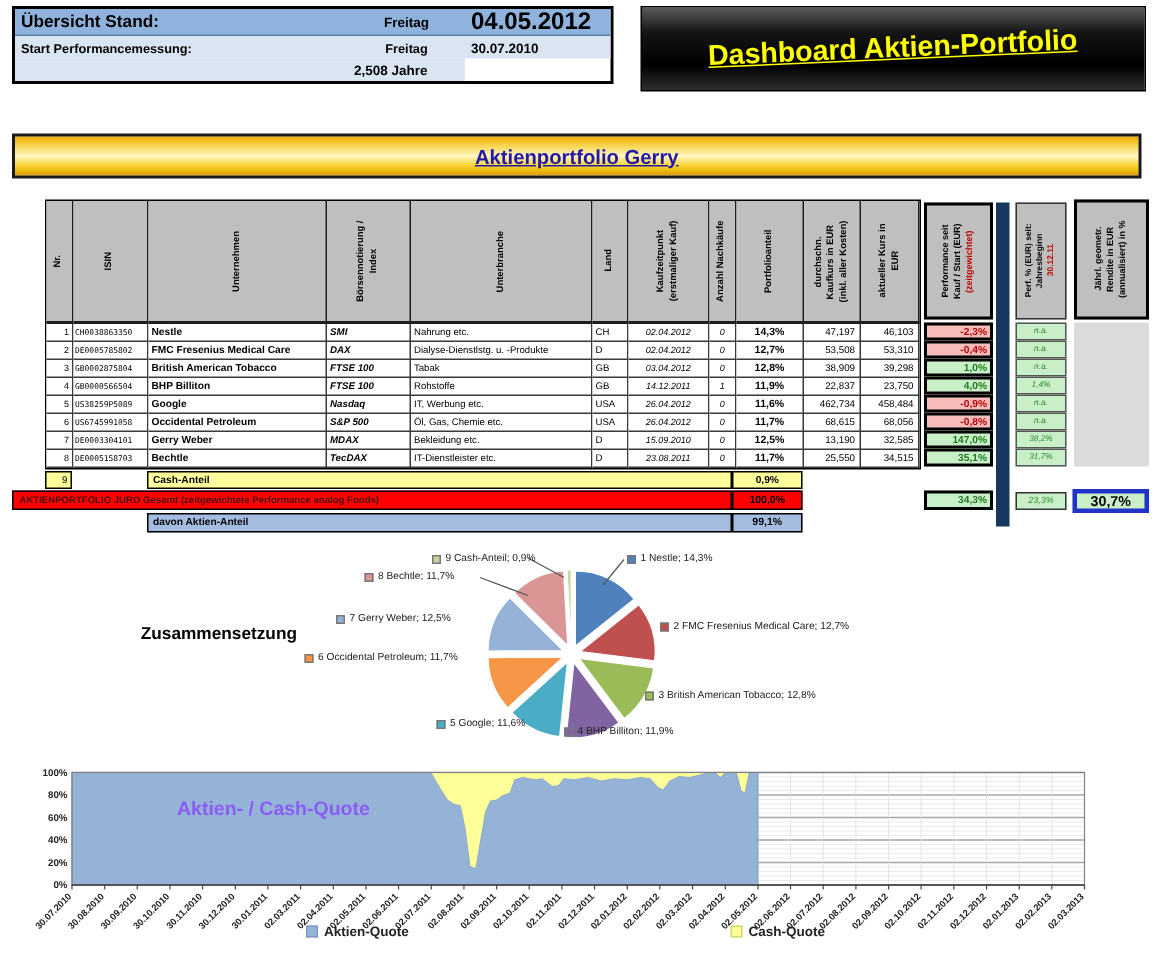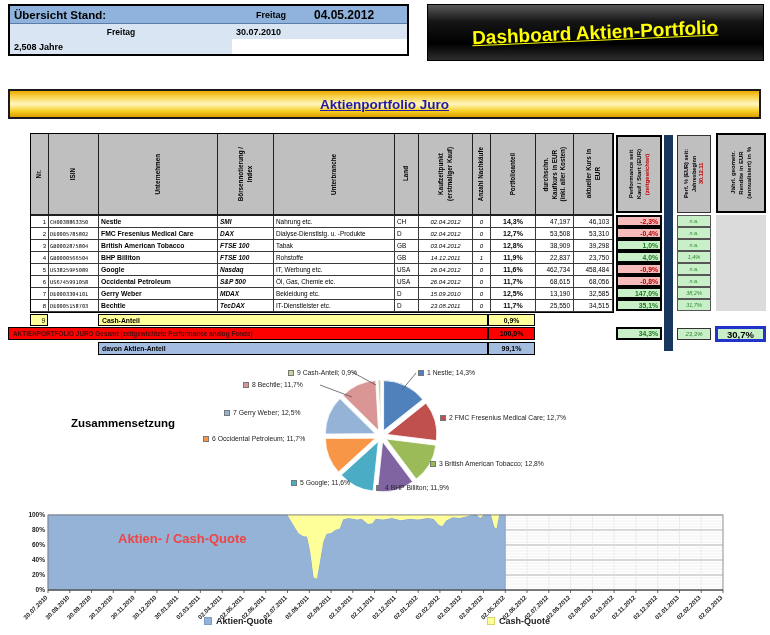--- a/index.html
+++ b/index.html
@@ -9,21 +9,21 @@
   
   #overview { left:8px; top:4px; width:401px; height:52px; border:2px solid #000; display:grid;
               grid-template-columns:222px 78px 97px; grid-template-rows:18px 15px 15px; }
   .ov-cell { display:flex; align-items:center; padding-left:4px; white-space:nowrap; overflow:hidden; }
   .ov-r1 { background:#8FB3DC; border-bottom:1px solid #5a7ca6; font-weight:bold; }
   .ov-r23 { background:#D9E5F3; font-weight:bold; }
   .ov-head { font-size:11.5px; }
   .ov-day { justify-content:center; font-size:8.5px; padding-left:0; }
   .ov-r1.ov-day { font-size:9px; }
   .ov-date { font-size:9px; }
-  .ov-r1.ov-date { font-size:12px; }
+  .ov-r1.ov-date { font-size:16px; }
   .ov-lbl { font-size:8.5px; }
 
   
   #dash-box { left:427px; top:4px; width:337px; height:57px; border:1px solid #000;
               background:linear-gradient(180deg,#5a5a5a 0%,#151515 30%,#000 70%,#2e2e2e 100%);
               display:flex; align-items:center; justify-content:center; }
   #dash-box span { color:#FFFF00; font-weight:bold; font-size:19px; text-decoration:underline;
                    transform:rotate(-2.5deg); white-space:nowrap; }
 
   
@@ -89,53 +89,54 @@
   #aktien-value { left:488px; top:342px; width:47px; height:13px; border:1px solid #000; background:#A3BCDF;
                   font-weight:bold; font-size:7px; display:flex; align-items:center; justify-content:center; }
   #total-perf { left:616px; top:327px; width:46px; height:13px; border:2px solid #000; background:#C8EFC8;
                 color:#1C7A1C; font-weight:bold; font-size:6.8px; display:flex; align-items:center; justify-content:flex-end; padding-right:2px; }
   #total-ytd { left:677px; top:328px; width:34px; height:12px; border:1px solid #333; background:#C8EFC8;
                color:#2F8A2F; font-size:6px; font-style:italic; display:flex; align-items:center; justify-content:center; }
   #total-annual { left:715px; top:326px; width:51px; height:16px; border:3px solid #2233CC; background:#C8EFC8;
                   color:#000; font-weight:bold; font-size:9.5px; display:flex; align-items:center; justify-content:center; }
 
   
-  #pie-title { left:48px; top:417px; width:150px; text-align:center; font-weight:bold; font-size:11.5px; }
+  #pie-title { left:48px; top:417px; width:150px; text-align:right; font-weight:bold; font-size:11.5px; }
   #pie-wrap { left:180px; top:358px; width:430px; height:155px; }
   .plabel { position:absolute; font-size:6.8px; display:flex; align-items:center; gap:3px; white-space:nowrap; color:#222; }
   .plabel i { width:6px; height:6px; border:1px solid #777; display:inline-block; flex:none; }
 
   
   #area-svg { position:absolute; left:0; top:505px; width:770px; height:130px; }
-  #area-title { left:118px; top:531px; font-weight:bold; font-size:13px; color:#ef4444; }
+  #area-title { left:118px; top:531px; font-weight:bold; font-size:13px; color:#8b5cf6; }
   .legend-item { position:absolute; top:616px; display:flex; align-items:center; gap:4px;
                  font-weight:bold; font-size:9px; color:#222; }
   .legend-item i { width:8px; height:8px; display:inline-block; flex:none; }
   #legend-aktien { left:204px; }  #legend-aktien i { background:#95B3D7; border:1px solid #7F9DC4; }
   #legend-cash   { left:487px; }  #legend-cash i   { background:#FFFF99; border:1px solid #D6D66A; }
 </style>
 </head>
 <body>
 
 <div id="overview" class="abs">
   <div class="ov-cell ov-r1 ov-head">Übersicht Stand:</div>
   <div class="ov-cell ov-r1 ov-day">Freitag</div>
   <div class="ov-cell ov-r1 ov-date">04.05.2012</div>
+  <div class="ov-cell ov-r23 ov-lbl">Start Performancemessung:</div>
   <div class="ov-cell ov-r23 ov-day">Freitag</div>
   <div class="ov-cell ov-r23 ov-date">30.07.2010</div>
   <div class="ov-cell ov-r23 ov-day"></div>
   <div class="ov-cell ov-r23 ov-date">2,508 Jahre</div>
 </div>
 
 <div id="dash-box" class="abs">
   <span>Dashboard Aktien-Portfolio</span>
 </div>
 
 <div id="banner" class="abs">
-  <span>Aktienportfolio Juro</span>
+  <span>Aktienportfolio Gerry</span>
 </div>
 
 <div id="main-grid" class="abs">
     <div class="hcell">
       <div class="vt">
         <span>Nr.</span>
       </div>
     </div>
     <div class="hcell">
       <div class="vt">

